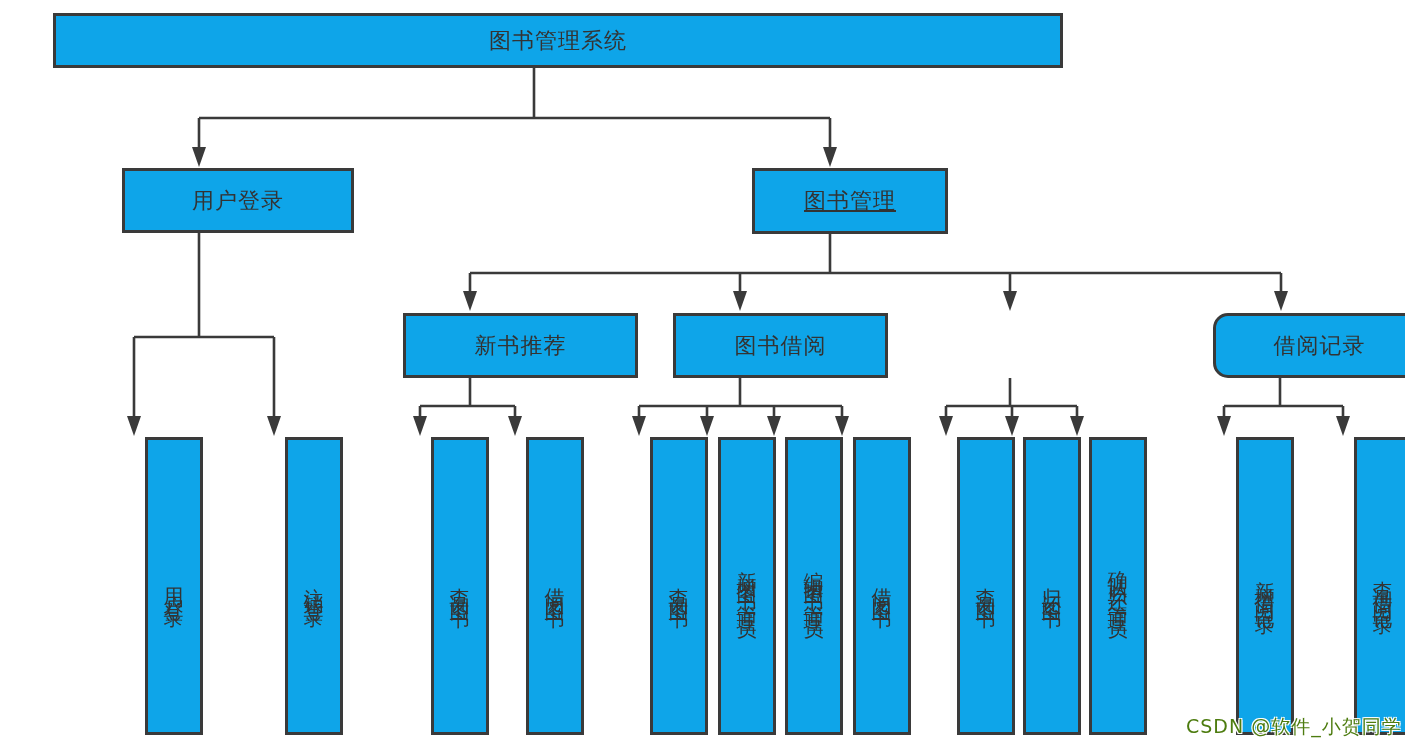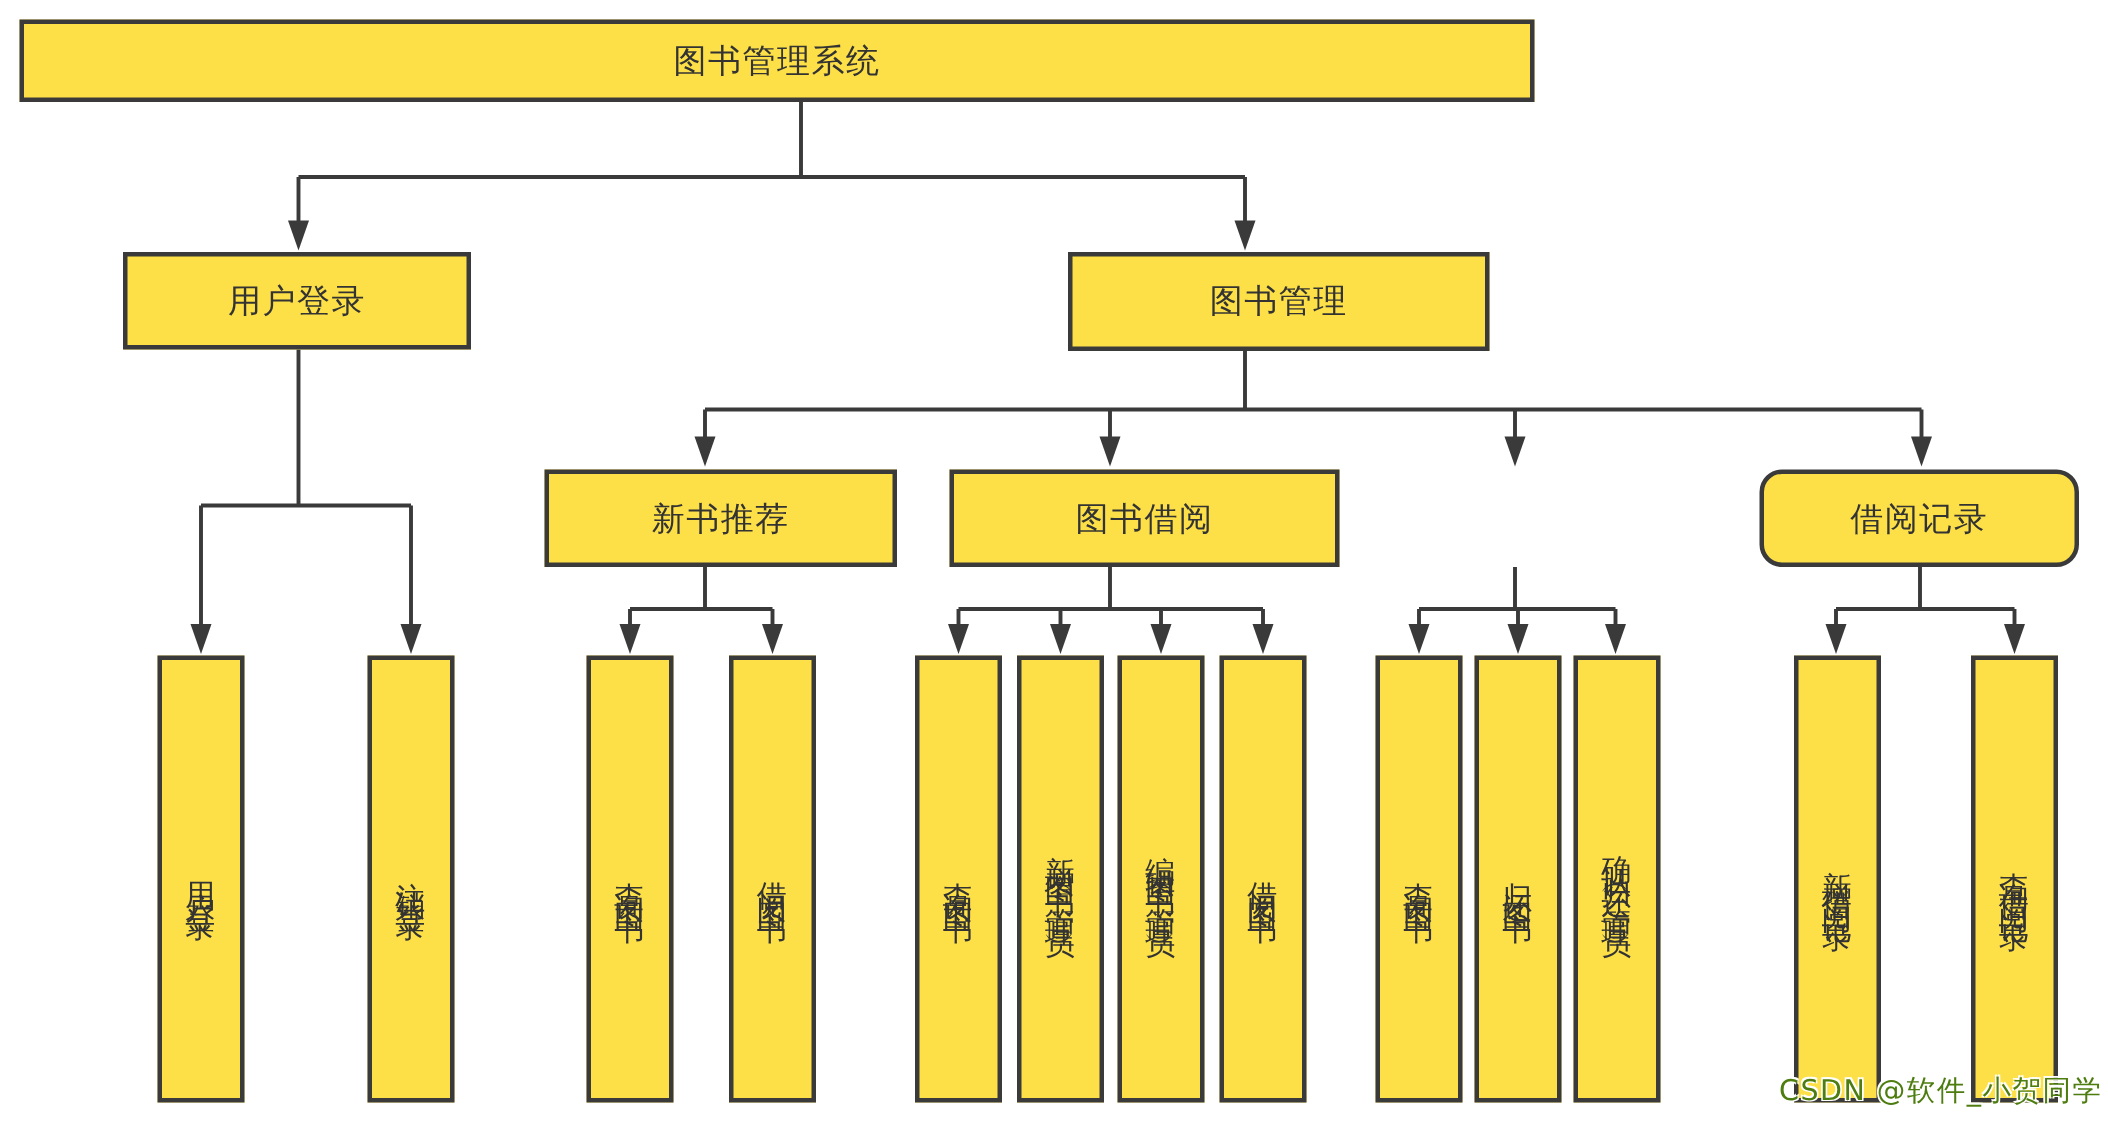--- a/index.html
+++ b/index.html
@@ -7,26 +7,27 @@
     position:relative;
     width:1405px;height:747px;
     background:#ffffff;
     font-family:"DejaVu Sans","Liberation Sans",sans-serif;
     overflow:hidden;
   }
   #connectors{position:absolute;left:0;top:0;}
   .node{
     position:absolute;
     box-sizing:border-box;
-    background:#fde047;
+    background:#0ea5e9;
     border:3px solid #3a3a3a;
     display:flex;
     align-items:center;
     justify-content:center;
     color:#333333;
+    margin-left:40px;
   }
   .node.l1{border-width:3px;font-size:22px;letter-spacing:1px;}
   .node.h{font-size:22px;letter-spacing:1px;}
   .node.v{font-size:20px;}
   .node.v .vtext{
     writing-mode:vertical-rl;
     text-orientation:mixed;
     letter-spacing:7px;
     line-height:1;
   }
@@ -81,24 +82,24 @@
       <polygon points="1005,416 1019,416 1012,436"></polygon>
       <polygon points="1070,416 1084,416 1077,436"></polygon>
       <polygon points="1217,416 1231,416 1224,436"></polygon>
       <polygon points="1336,416 1350,416 1343,436"></polygon>
     </g>
   </svg>
 
   <div class="node l1 h" style="left:13px;top:13px;width:1010px;height:55px;">图书管理系统</div>
 
   <div class="node h" style="left:82px;top:168px;width:232px;height:65px;">用户登录</div>
-  <div class="node h" style="left:712px;top:168px;width:281px;height:66px;">图书管理</div>
+  <div class="node h" style="left:712px;top:168px;width:196px;height:66px;text-decoration:underline;">图书管理</div>
 
   <div class="node h" style="left:363px;top:313px;width:235px;height:65px;">新书推荐</div>
-  <div class="node h" style="left:633px;top:313px;width:260px;height:65px;">图书借阅</div>
+  <div class="node h" style="left:633px;top:313px;width:215px;height:65px;">图书借阅</div>
   <div class="node h" style="left:1173px;top:313px;width:213px;height:65px;border-radius:15px;">借阅记录</div>
 
   <div class="node v" style="left:105px;top:437px;width:58px;height:298px;">
     <span class="vtext">用户登录</span>
   </div>
   <div class="node v" style="left:245px;top:437px;width:58px;height:298px;">
     <span class="vtext">注销登录</span>
   </div>
 
   <div class="node v" style="left:391px;top:437px;width:58px;height:298px;">

